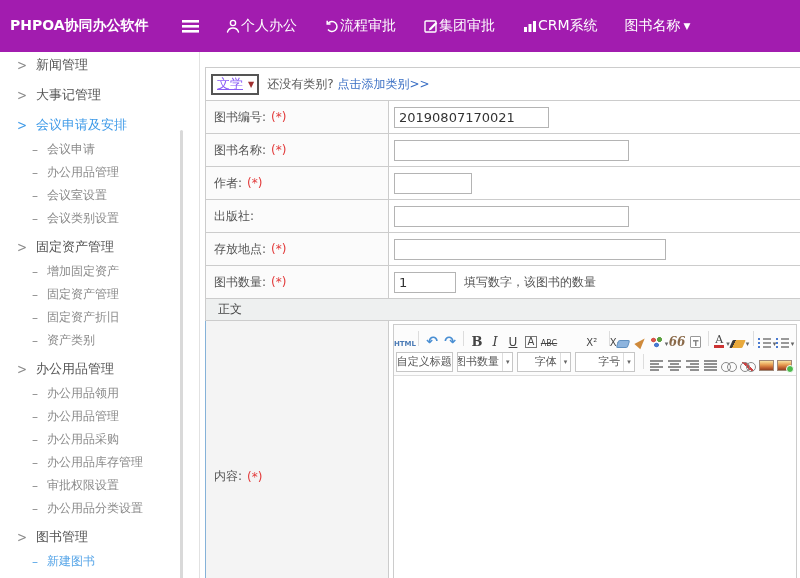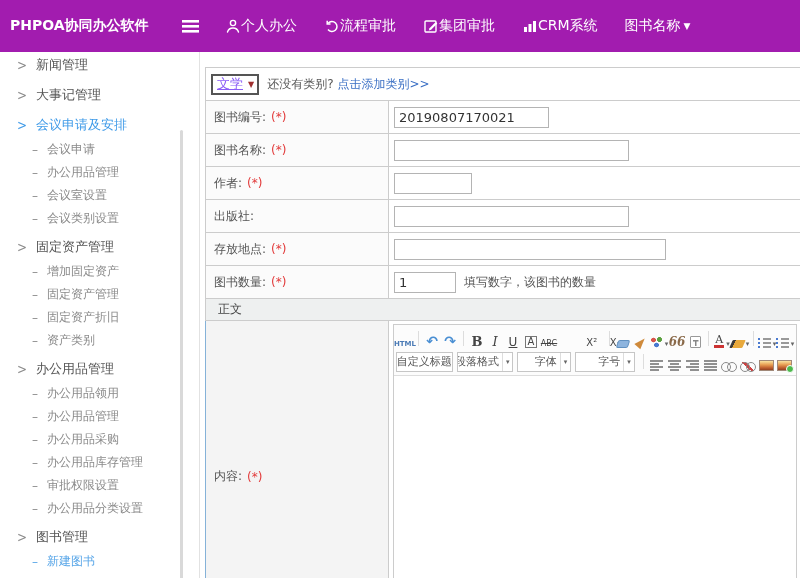--- a/index.html
+++ b/index.html
@@ -402,21 +402,21 @@
                   <span class="tbtn">
                     <i class="shape shape-unordered-list"></i>
                     <span class="dd">▾</span>
                   </span>
                 </div>
               <div class="trow" id="tb2">
                   <span class="tsel" style="width: 60px;">
                     <span>自定义标题</span>
                   </span>
                   <span class="tsel" style="width: 60px;">
-                    <span>段落格式</span>
+                    <span>图书数量</span>
                     <span class="dd">▾</span>
                   </span>
                   <span class="tsel" style="width: 57px;">
                     <span>字体</span>
                     <span class="dd">▾</span>
                   </span>
                   <span class="tsel" style="width: 63px;">
                     <span>字号</span>
                     <span class="dd">▾</span>
                   </span>

